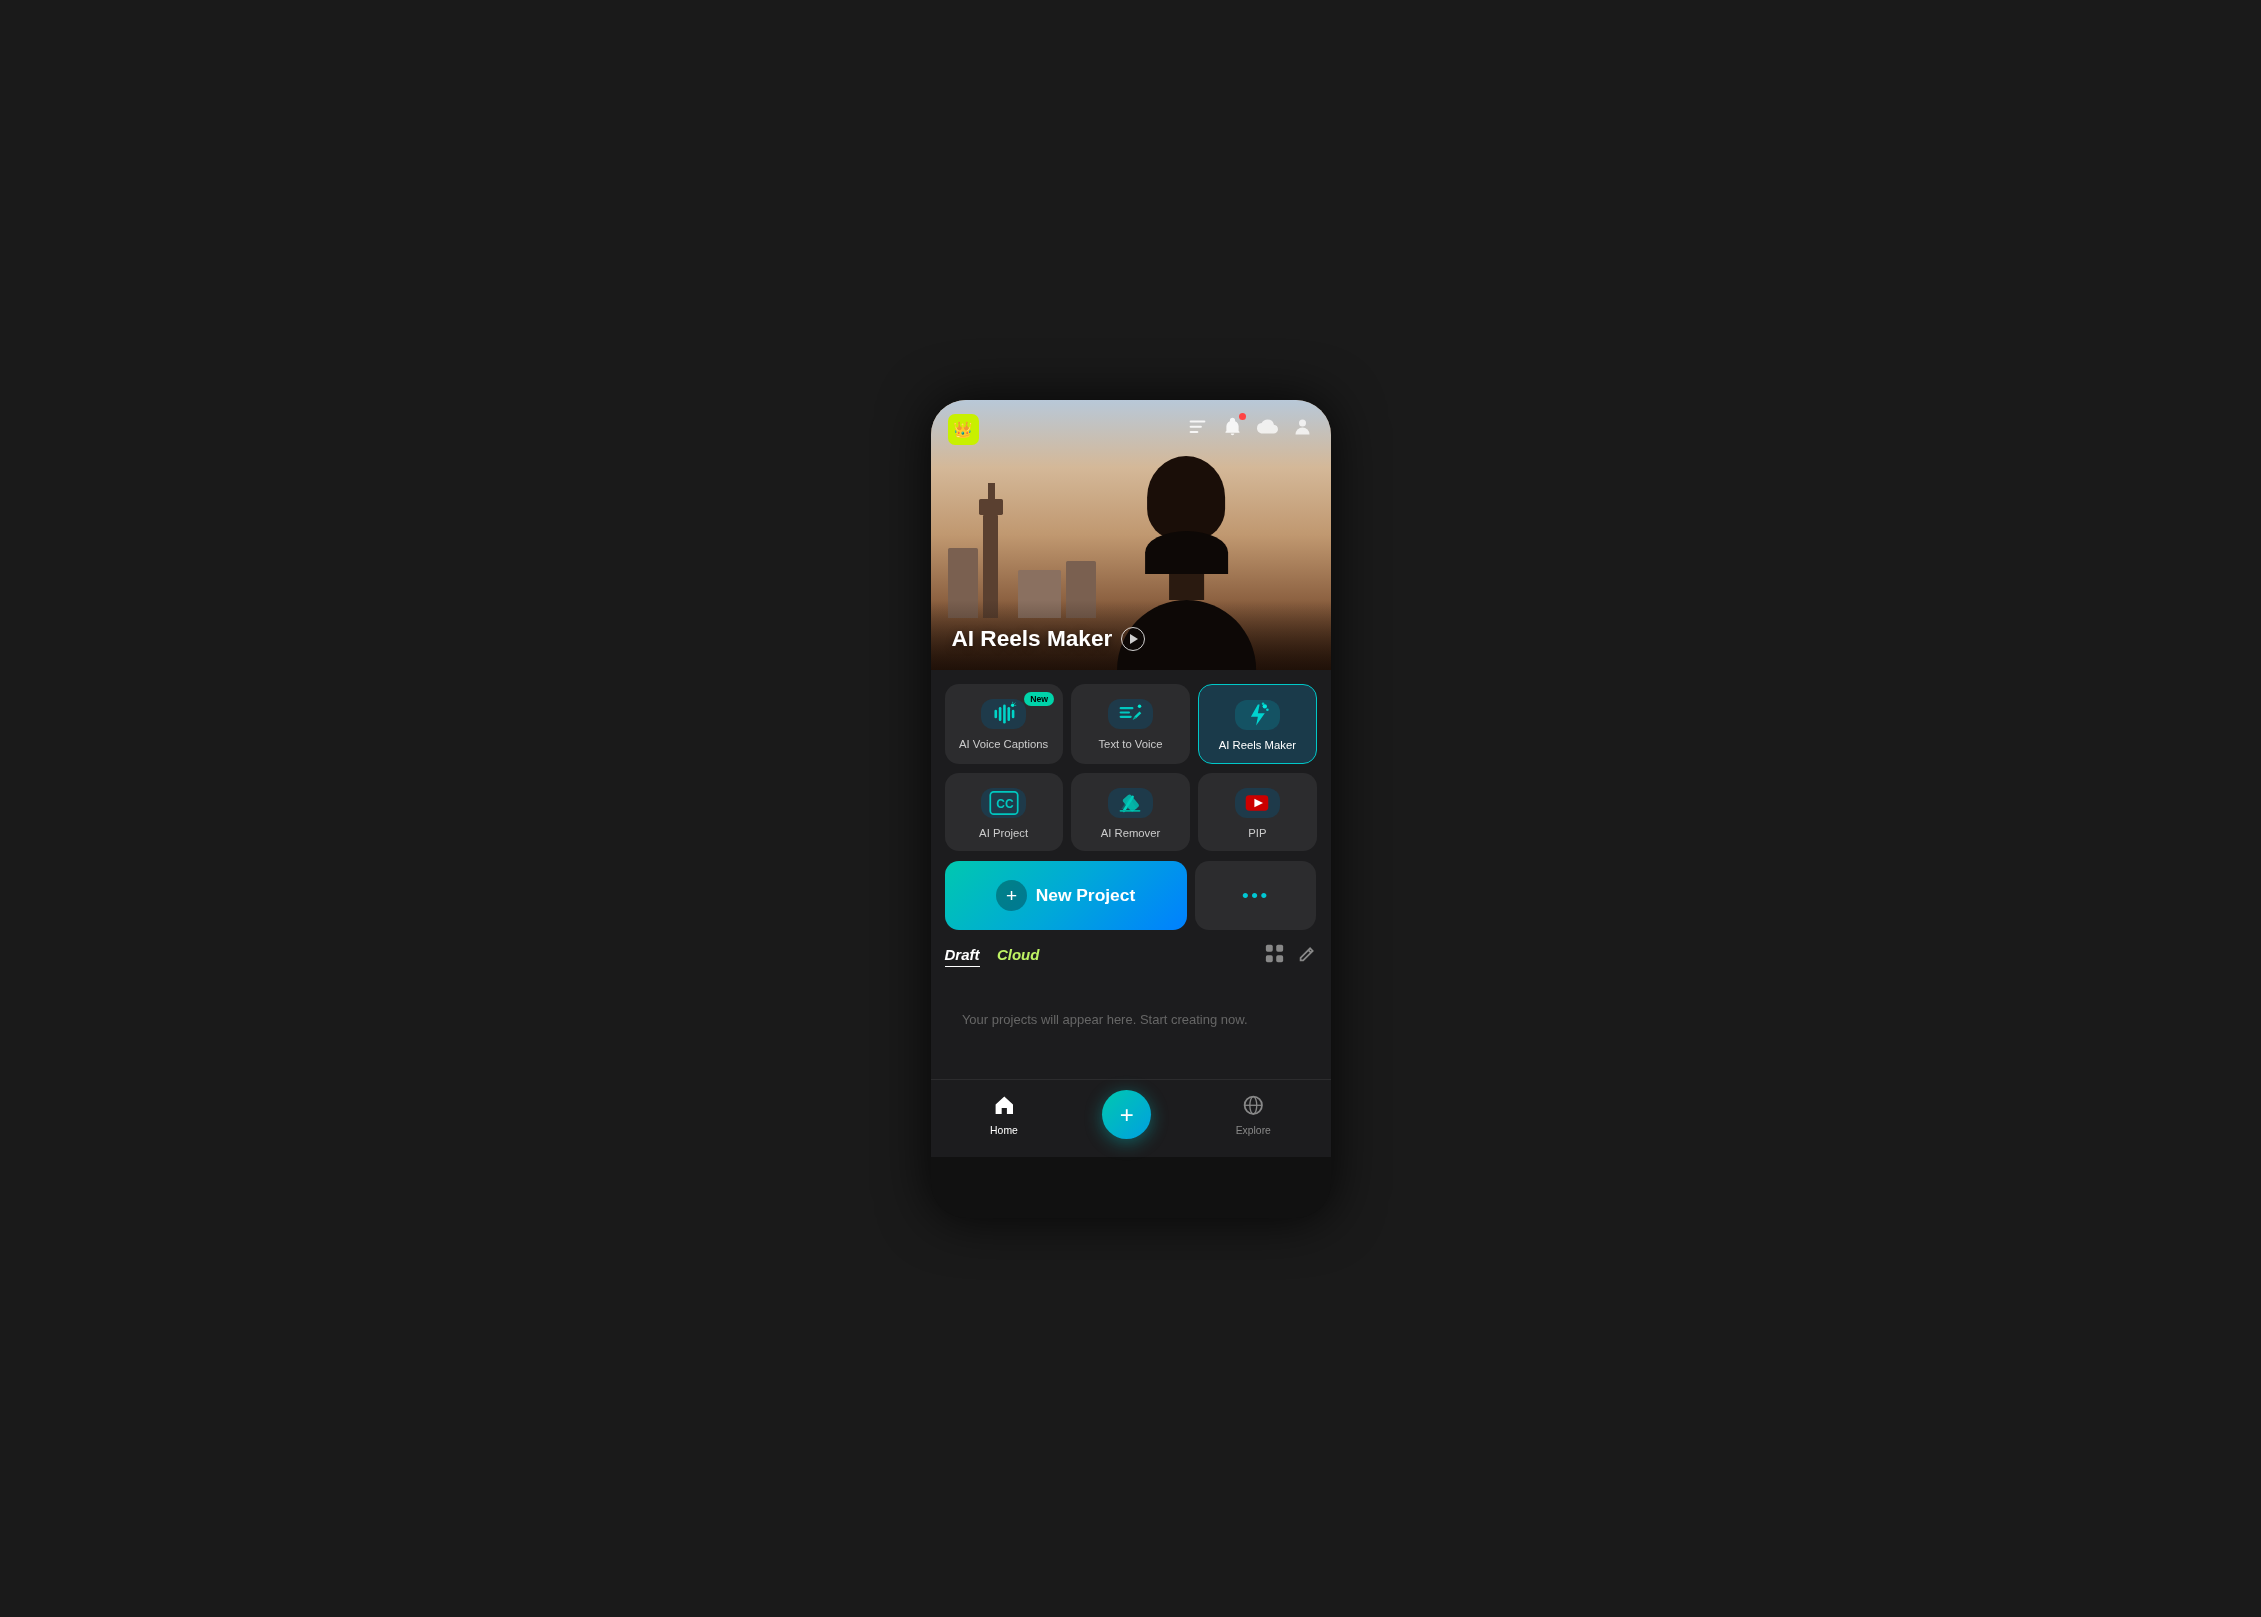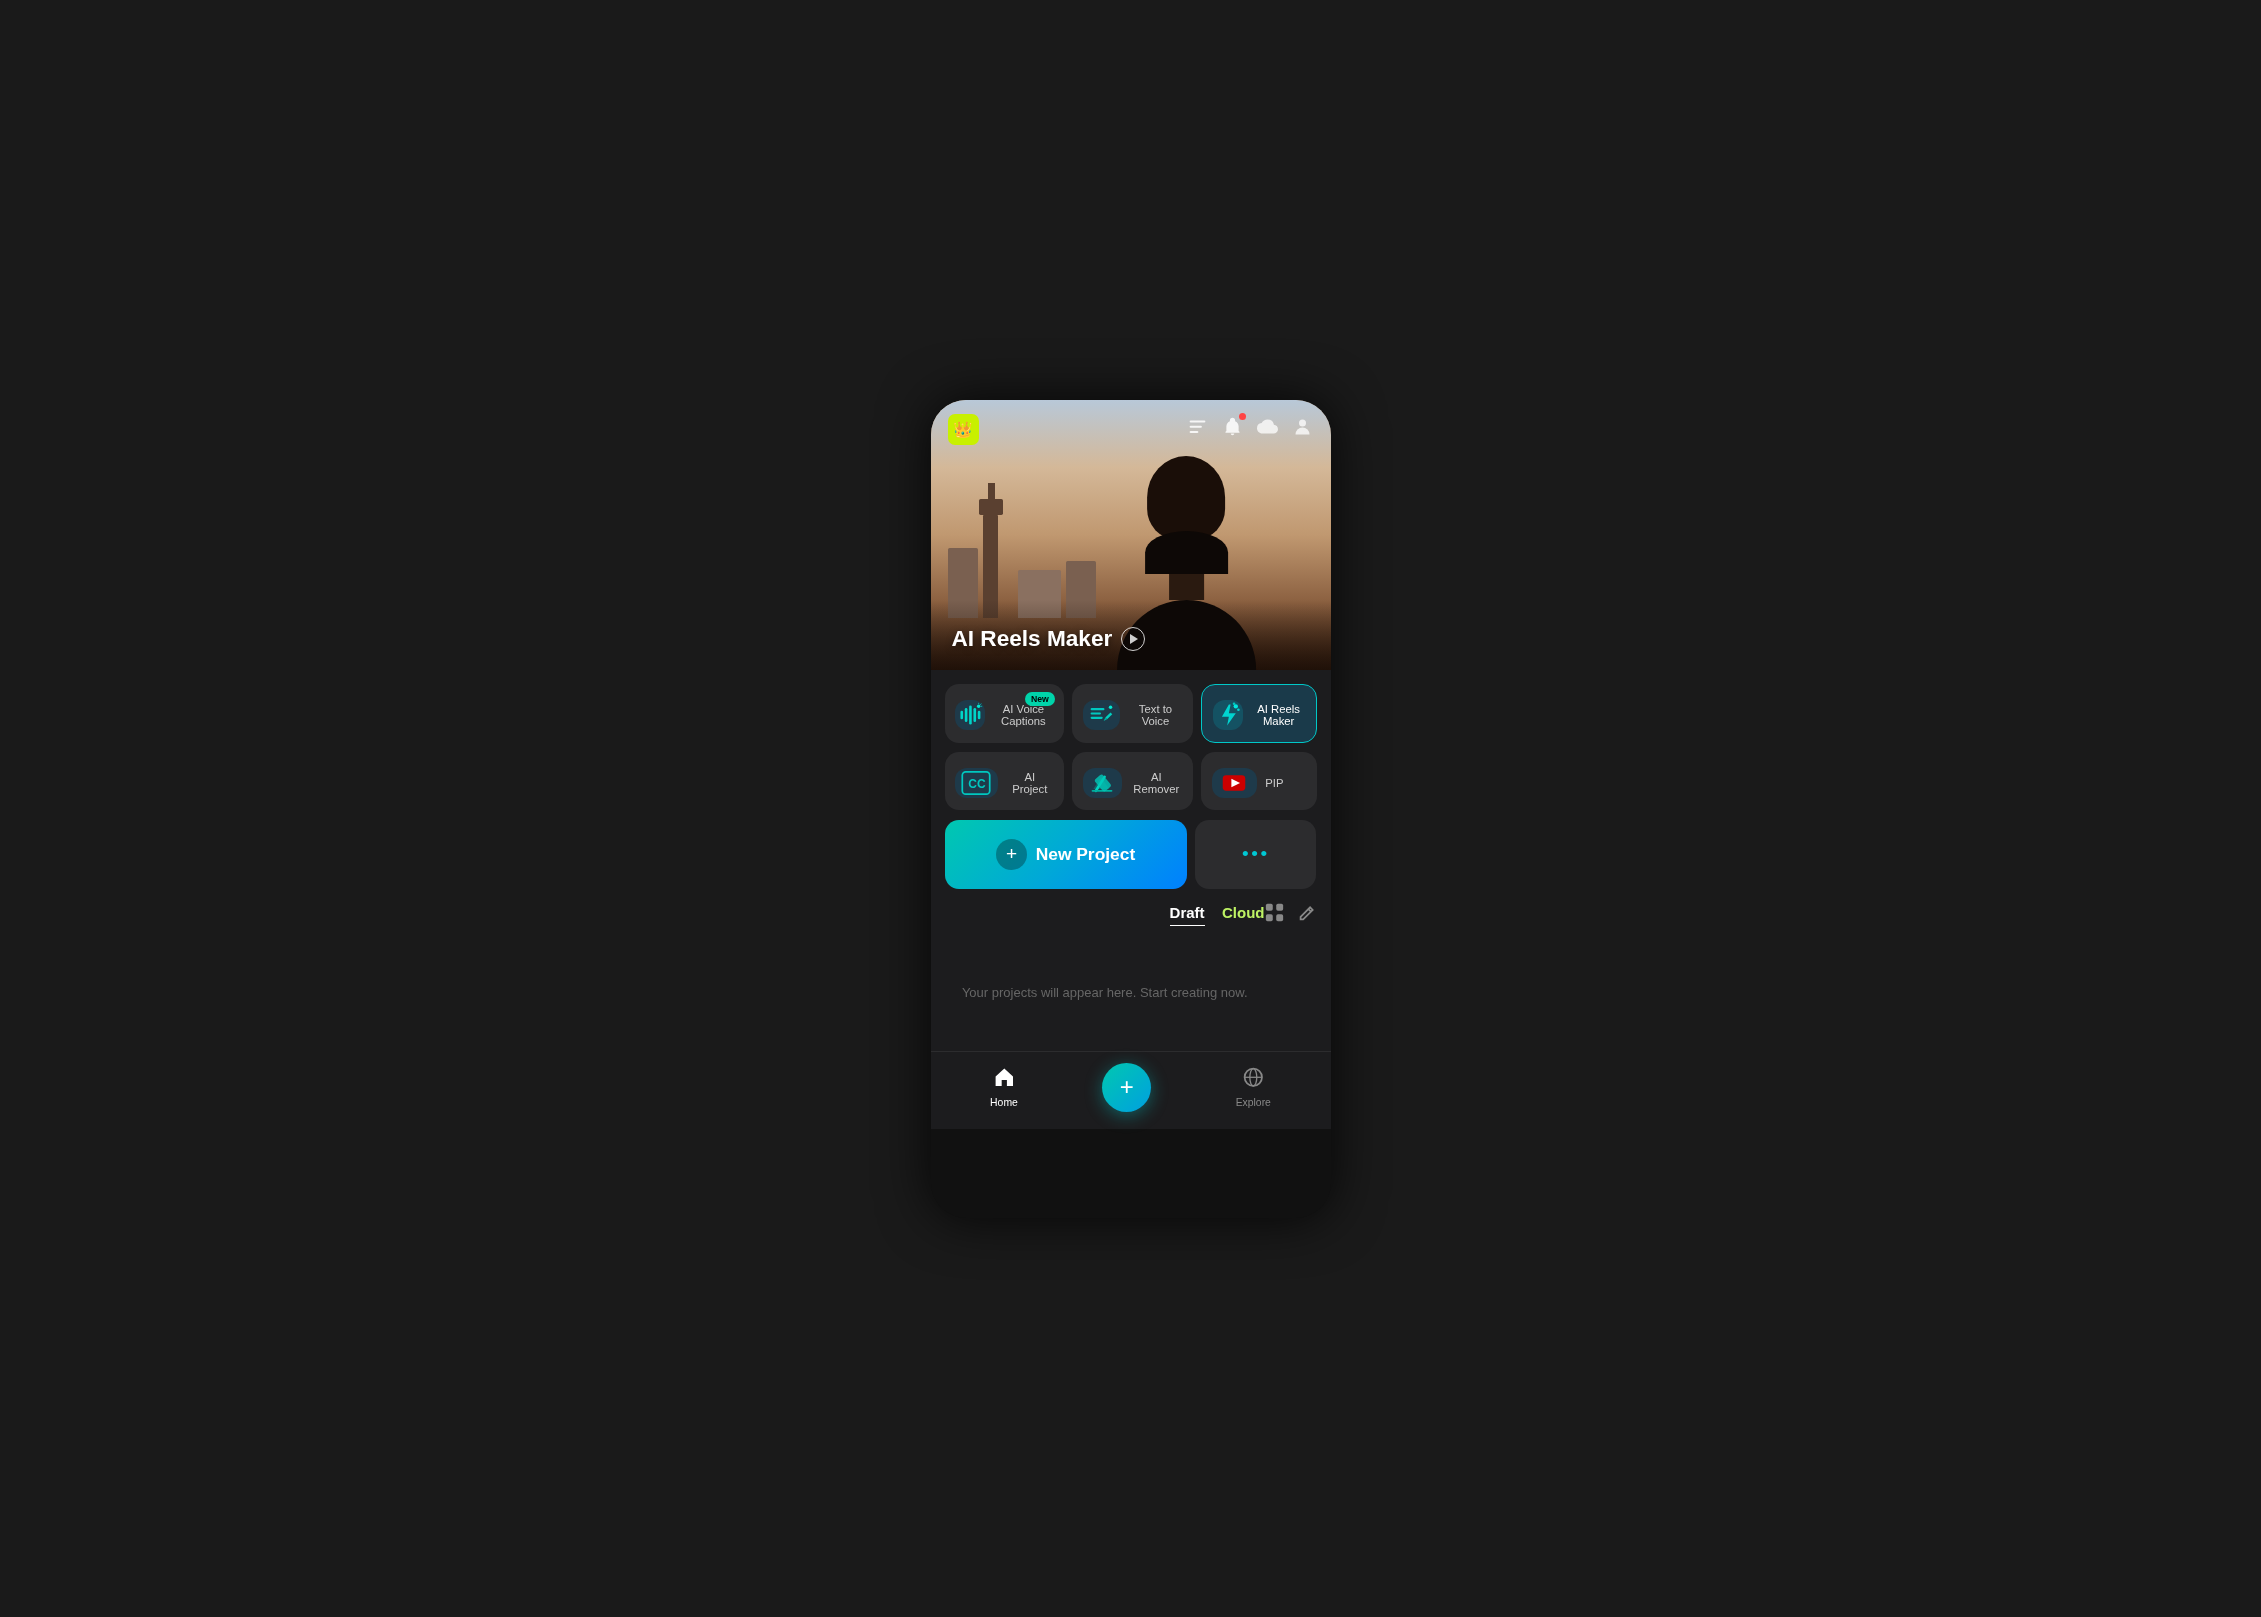--- a/index.html
+++ b/index.html
@@ -110,21 +110,21 @@
       display: grid;
       grid-template-columns: repeat(3, 1fr);
       gap: 8.7px;
       margin-bottom: 10.4px;
     }
     .tool-card {
       background: #2c2c2e;
       border-radius: 14px;
       padding: 15.7px 10.4px 12px;
       display: flex;
-      flex-direction: row;
+      flex-direction: column;
       align-items: center;
       gap: 8.7px;
       cursor: pointer;
       position: relative;
     }
     .tool-card.active {
       background: #1a3a4a;
       border: 1.3px solid #00c8c8;
     }
     .tool-icon-wrap {
@@ -204,22 +204,23 @@
     }
     .more-dots {
       color: #00c8d4;
       font-size: 19px;
       letter-spacing: 2.6px;
     }
     
     .tabs-row {
       display: flex;
       align-items: center;
-      justify-content: flex-end;
-      margin-bottom: 21px;
+      justify-content: space-between;
+      margin-bottom: 7px;
+      font-style: italic;
     }
     .tabs-left {
       display: flex;
       gap: 17.4px;
     }
     .tab {
       font-size: 15px;
       font-weight: 600;
       color: #bef264;
       cursor: pointer;

